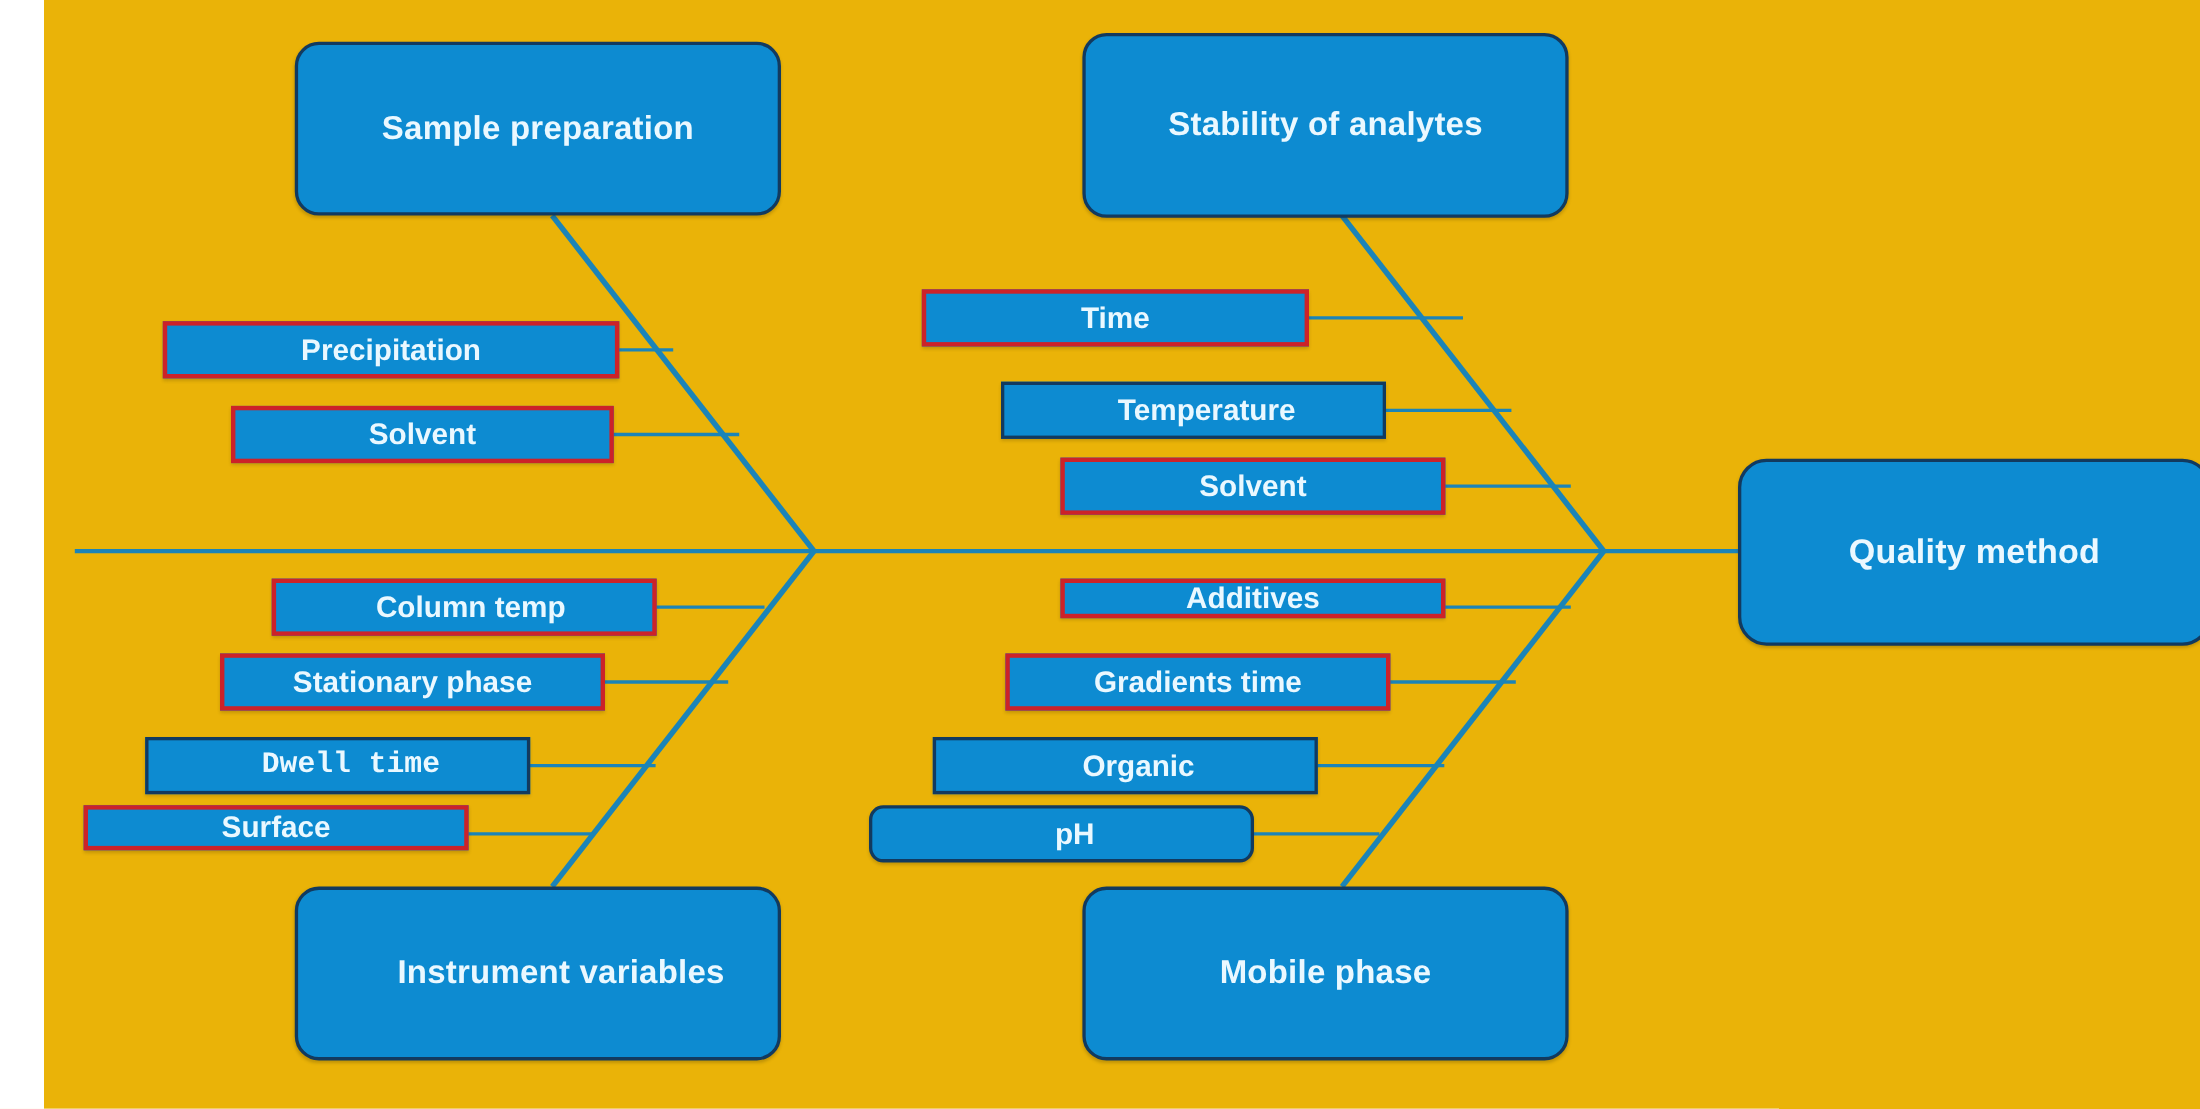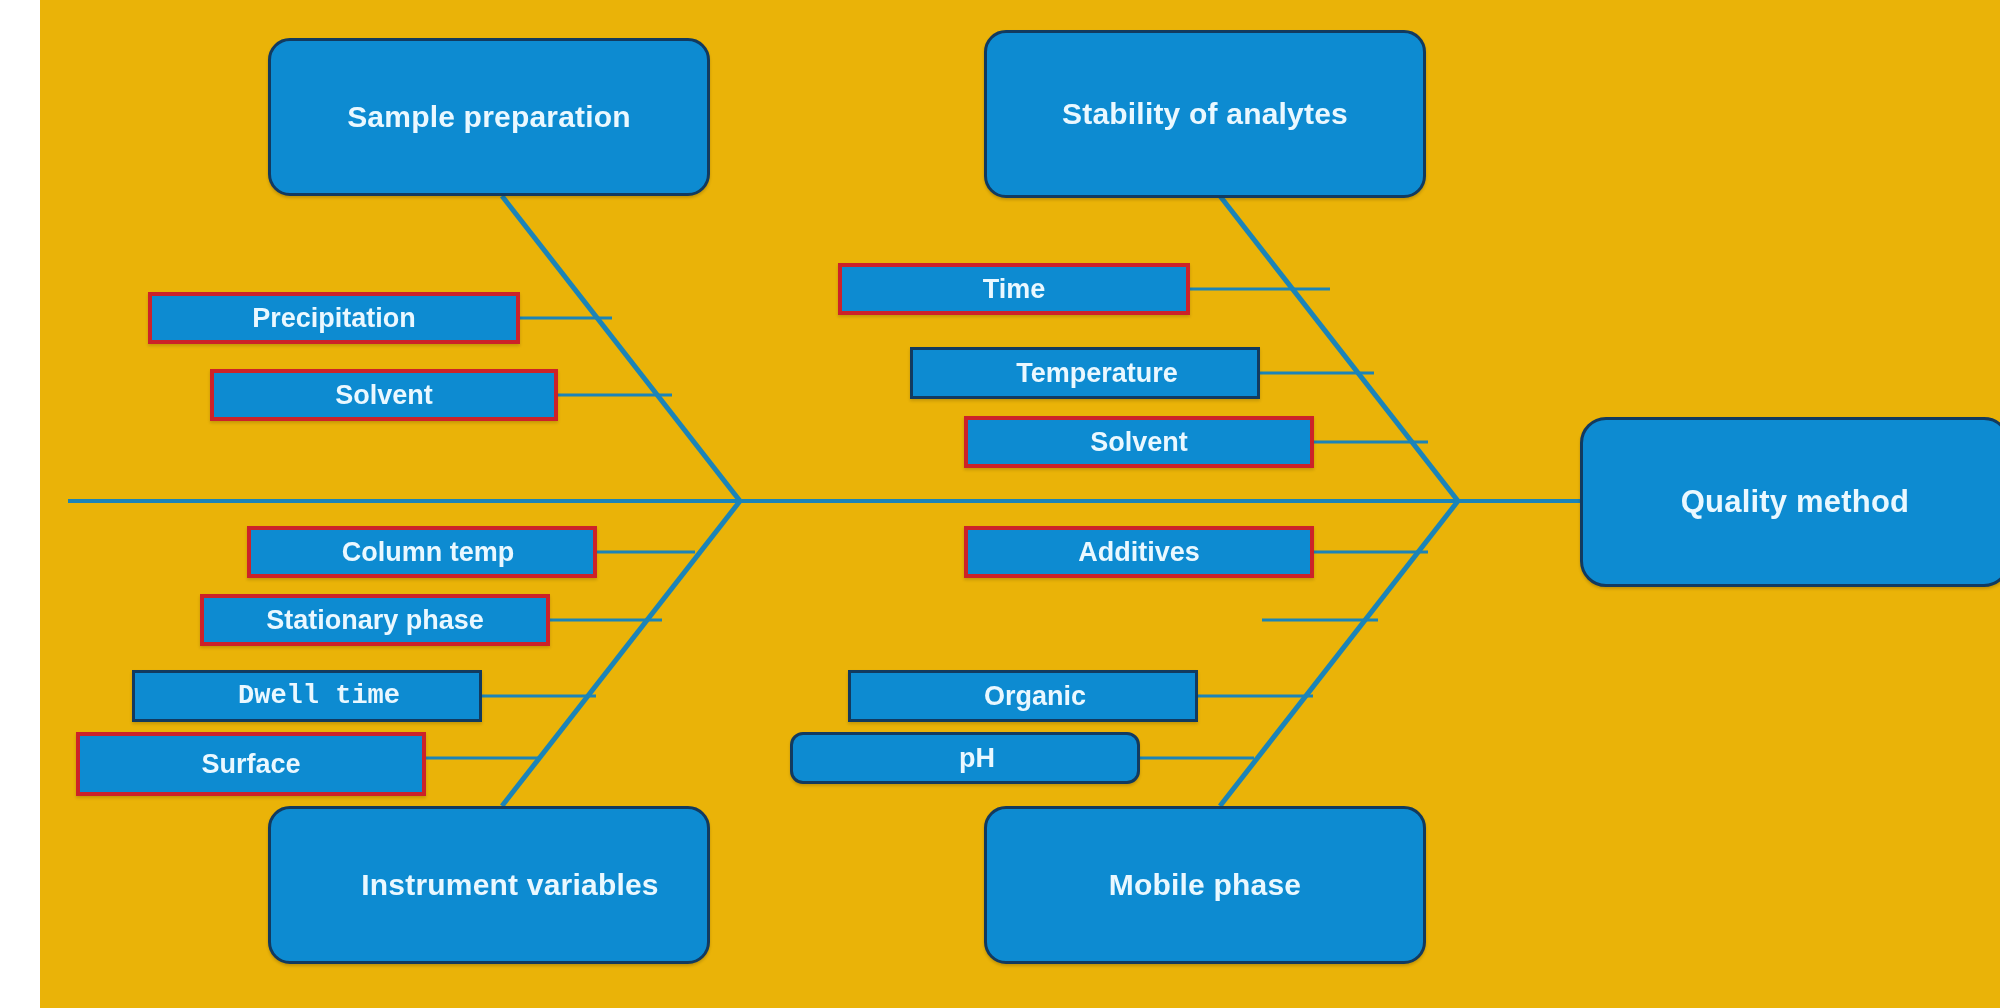--- a/index.html
+++ b/index.html
@@ -93,21 +93,21 @@
   </div>
 
   <div class="cat-box" style="left:944px;top:806px;width:442px;height:158px;">
     <span>Mobile phase</span>
   </div>
 
   <div class="cat-box head" style="left:1540px;top:417px;width:430px;height:170px;">
     <span>Quality method</span>
   </div>
 
-  <div class="cause-box red" style="left:108px;top:292px;width:372px;height:52px;">
+  <div class="cause-box red" style="left:108px;top:292px;width:415px;height:52px;">
     <span>Precipitation</span>
   </div>
   <div class="cause-box red" style="left:170px;top:369px;width:348px;height:52px;">
     <span>Solvent</span>
   </div>
 
   <div class="cause-box red" style="left:798px;top:263px;width:352px;height:52px;">
     <span>Time</span>
   </div>
   <div class="cause-box navy" style="left:870px;top:347px;width:350px;height:52px;">
@@ -119,26 +119,29 @@
 
   <div class="cause-box red" style="left:207px;top:526px;width:350px;height:52px;padding-left:12px;">
     <span>Column temp</span>
   </div>
   <div class="cause-box red" style="left:160px;top:594px;width:350px;height:52px;">
     <span>Stationary phase</span>
   </div>
   <div class="cause-box navy" style="left:92px;top:670px;width:350px;height:52px;font-family:Liberation Mono, monospace;">
     <span>Dwell time</span>
   </div>
-  <div class="cause-box red" style="left:36px;top:732px;width:350px;height:64px;">
+  <div class="cause-box red" style="left:36px;top:732px;width:350px;height:41px;">
     <span>Surface</span>
   </div>
 
-  <div class="cause-box red" style="left:924px;top:526px;width:350px;height:52px;">
+  <div class="cause-box red" style="left:924px;top:526px;width:350px;height:36px;">
     <span>Additives</span>
+  </div>
+  <div class="cause-box red" style="left:874px;top:594px;width:350px;height:52px;">
+    <span>Gradients time</span>
   </div>
   <div class="cause-box navy" style="left:808px;top:670px;width:350px;height:52px;">
     <span>Organic</span>
   </div>
   <div class="cause-box navy" style="left:750px;top:732px;width:350px;height:52px;border-radius:13px;">
     <span>pH</span>
   </div>
 
 </div>
 

